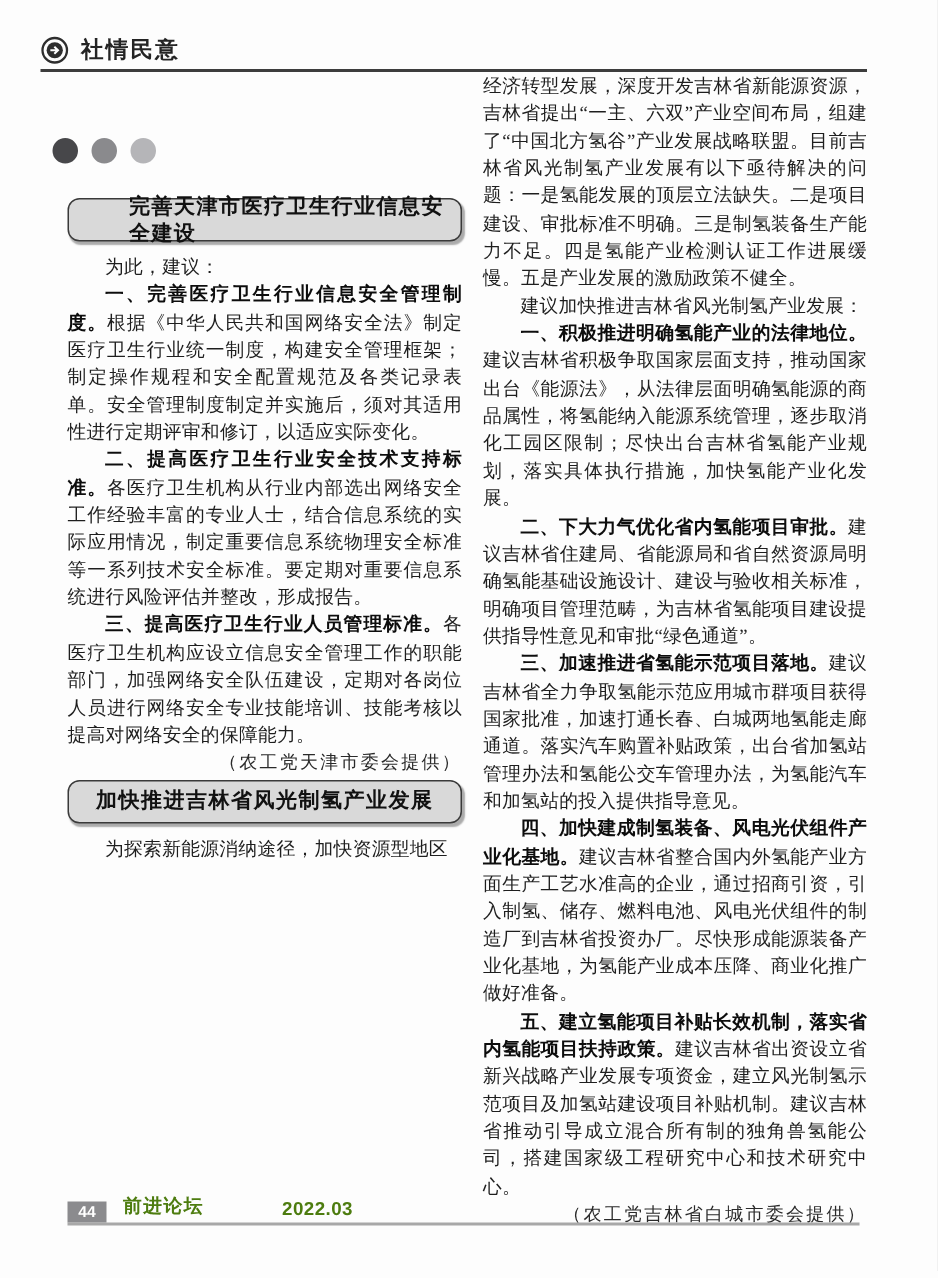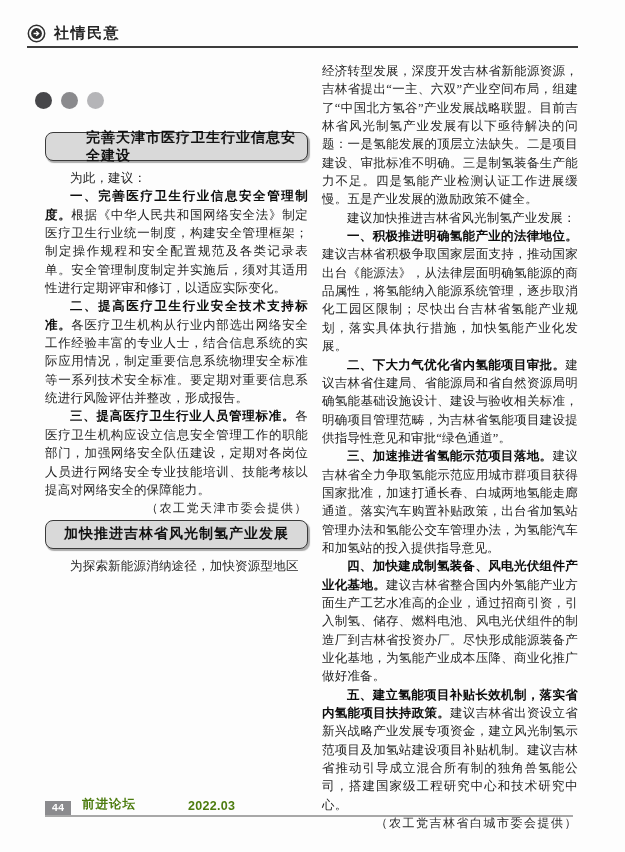--- a/index.html
+++ b/index.html
@@ -41,21 +41,21 @@
     position: absolute;
     left: 35px;
     top: 92px;
     display: flex;
     gap: 9px;
   }
   .dot { width: 17px; height: 17px; border-radius: 50%; }
   
   .col { position: absolute; }
   .col-left  { left: 45px;  top: 132px; width: 263px; }
-  .col-right { left: 322px; top: 62px;  width: 256px; }
+  .col-right { left: 322px; top: 48px;  width: 256px; }
   
   .title-box {
     height: 29px;
     border: 1.5px solid #3a3a3a;
     border-radius: 8px;
     background: #d9d9d9;
     box-shadow: 1.5px 2px 1px rgba(70,70,70,0.45);
     display: flex;
     align-items: center;
     justify-content: center;
@@ -99,21 +99,21 @@
     display: flex;
     align-items: flex-end;
     gap: 11px;
     border-bottom: 2px solid #a8a8a8;
   }
   .page-num {
     width: 26px;
     height: 14px;
     background: #8b8b8e;
     color: #ffffff;
-    font-family: Liberation Mono, monospace;
+    font-family: Liberation Sans, sans-serif;
     font-weight: bold;
     font-size: 10.5px;
     display: flex;
     align-items: center;
     justify-content: center;
   }
   .journal, .issue {
     font-family: "Liberation Sans", "DejaVu Sans", sans-serif;
     font-weight: bold;
     font-size: 12.5px;

